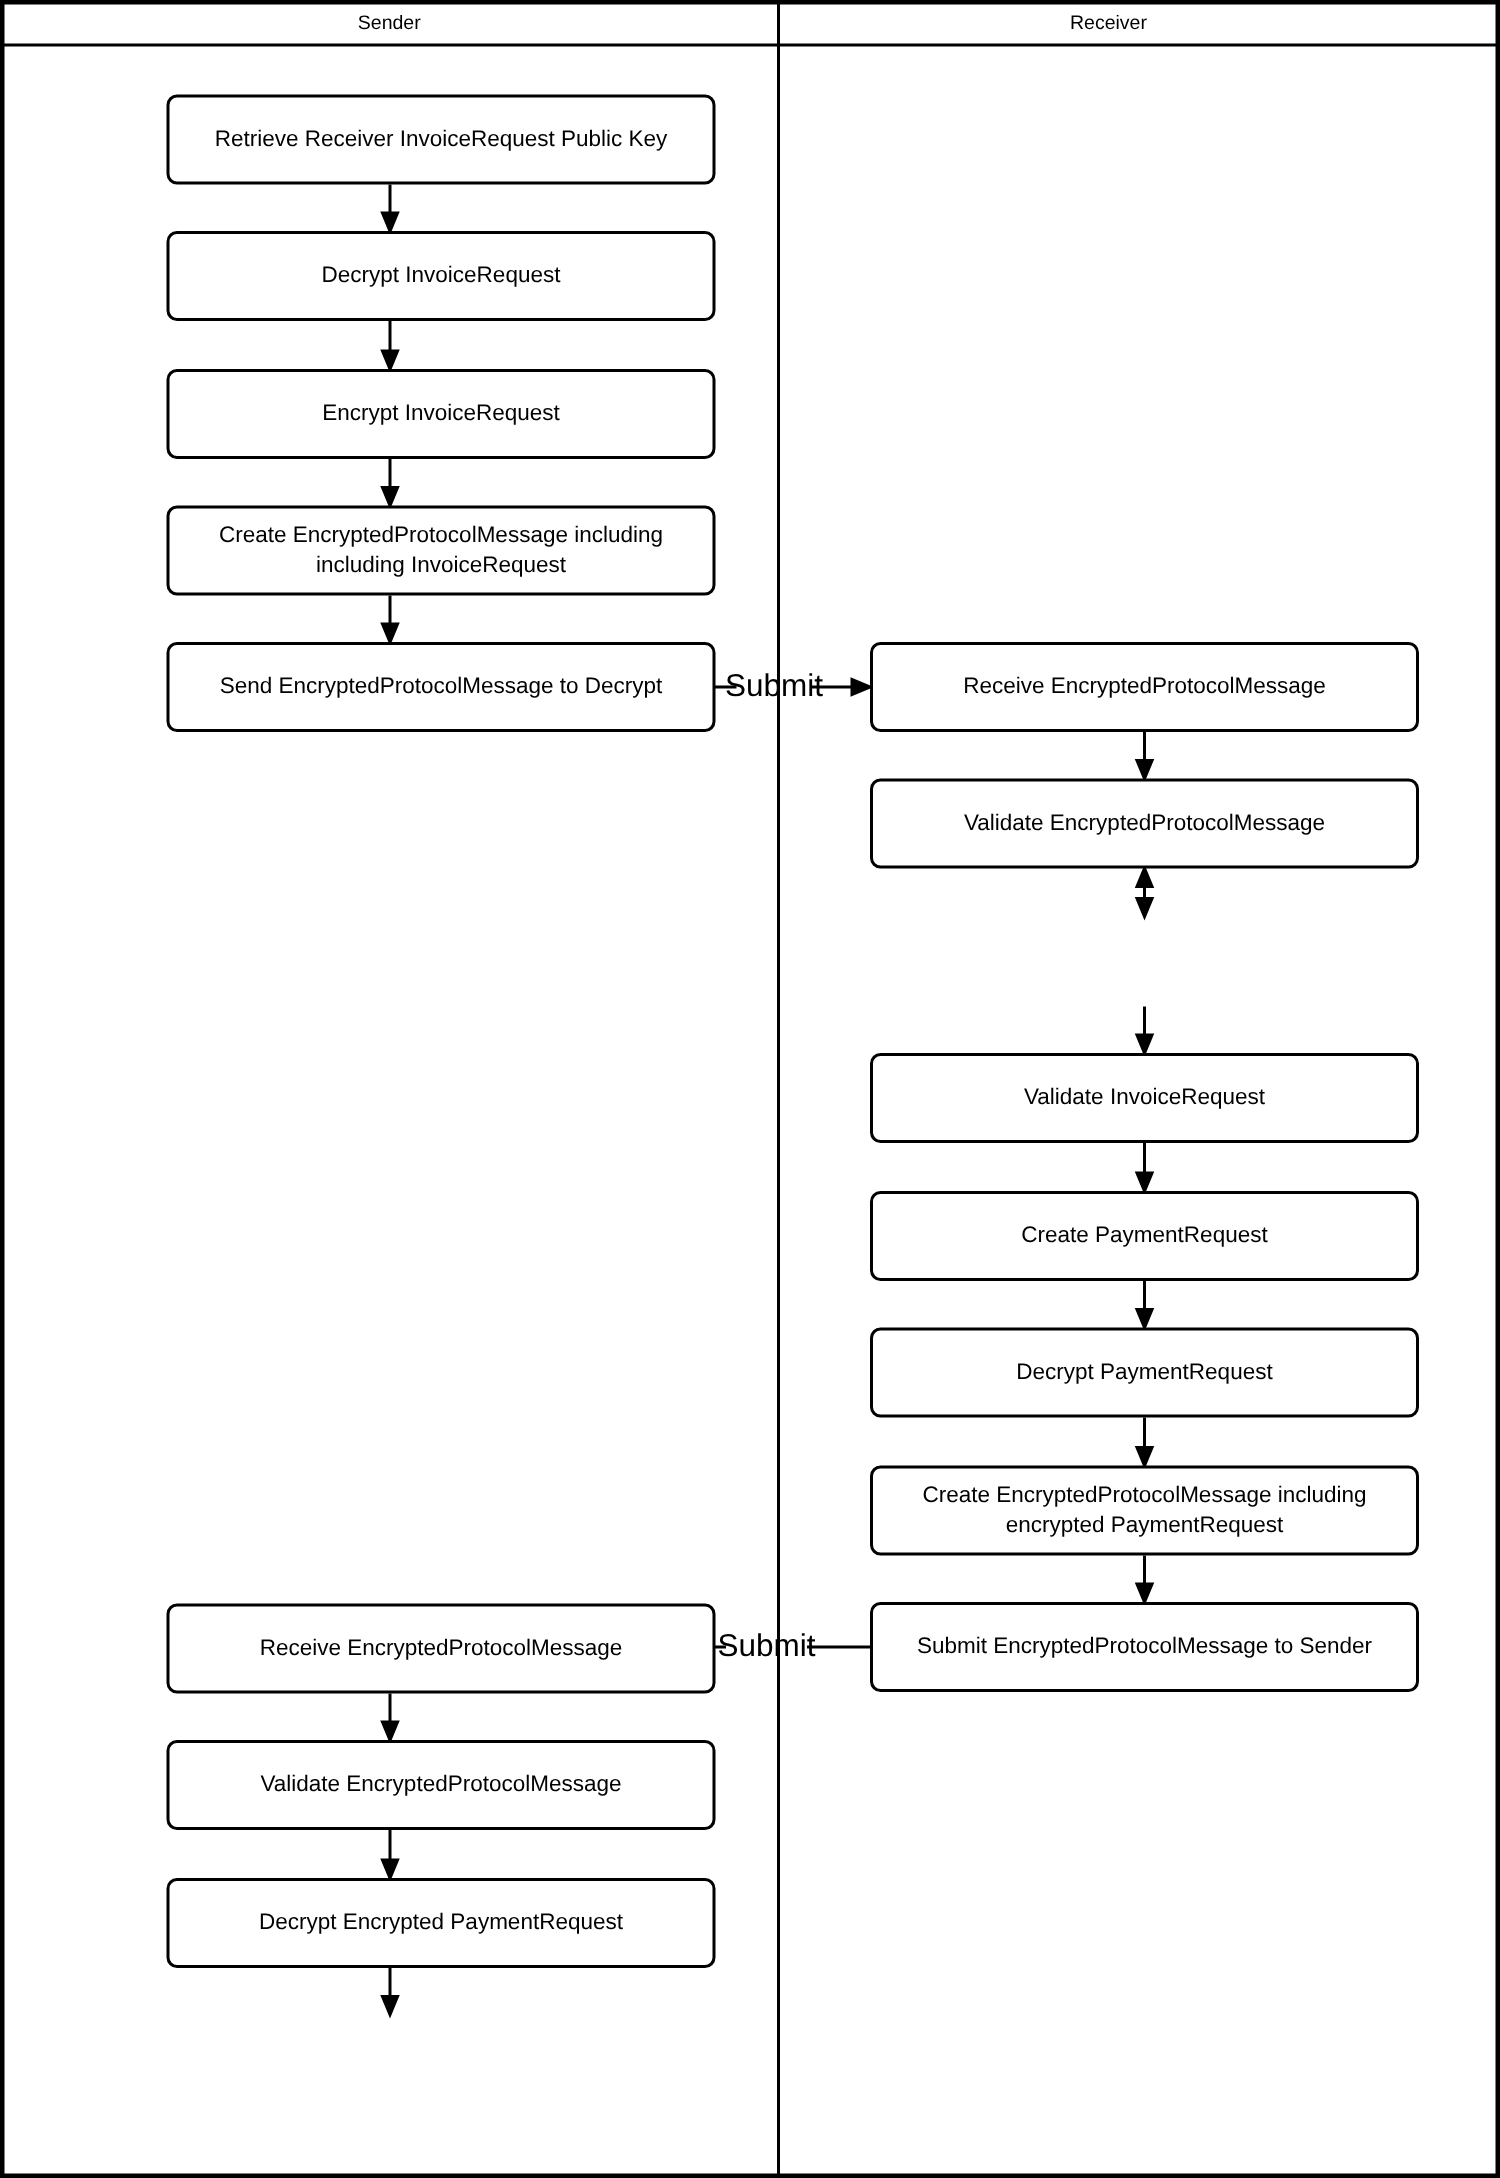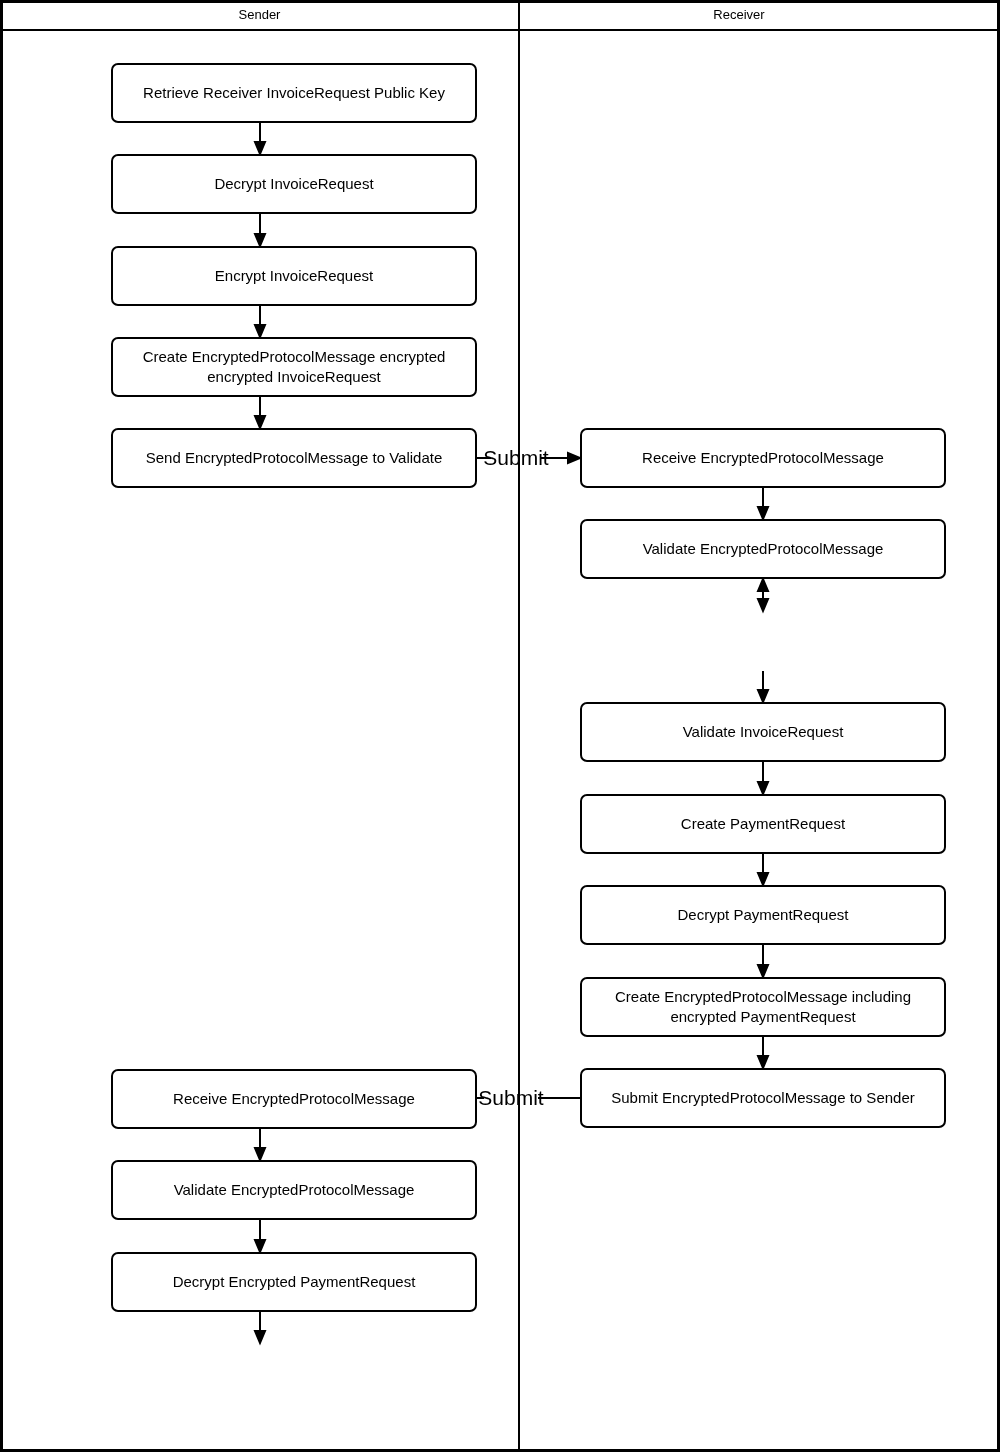--- a/index.html
+++ b/index.html
@@ -84,22 +84,22 @@
 
       <line x1="580" y1="1098" x2="538" y2="1098"></line>
       <line x1="484" y1="1098" x2="455" y2="1098"></line>
       <polygon points="455,1093 455,1103 443,1098"></polygon>
     </g>
   </svg>
 
   <div class="step s" style="top:63px">Retrieve Receiver InvoiceRequest Public Key</div>
   <div class="step s" style="top:154px">Decrypt InvoiceRequest</div>
   <div class="step s" style="top:246px">Encrypt InvoiceRequest</div>
-  <div class="step s" style="top:337px">Create EncryptedProtocolMessage encrypted encrypted InvoiceRequest</div>
-  <div class="step s" style="top:428px">Send EncryptedProtocolMessage to Validate</div>
+  <div class="step s" style="top:337px">Create EncryptedProtocolMessage including including InvoiceRequest</div>
+  <div class="step s" style="top:428px">Send EncryptedProtocolMessage to Decrypt</div>
   <div class="step s" style="top:1069px">Receive EncryptedProtocolMessage</div>
   <div class="step s" style="top:1160px">Validate EncryptedProtocolMessage</div>
   <div class="step s" style="top:1252px">Decrypt Encrypted PaymentRequest</div>
 
   <div class="step r" style="top:428px">Receive EncryptedProtocolMessage</div>
   <div class="step r" style="top:519px">Validate EncryptedProtocolMessage</div>
   <div class="step r" style="top:702px">Validate InvoiceRequest</div>
   <div class="step r" style="top:794px">Create PaymentRequest</div>
   <div class="step r" style="top:885px">Decrypt PaymentRequest</div>
   <div class="step r" style="top:1068px">Submit EncryptedProtocolMessage to Sender</div>

